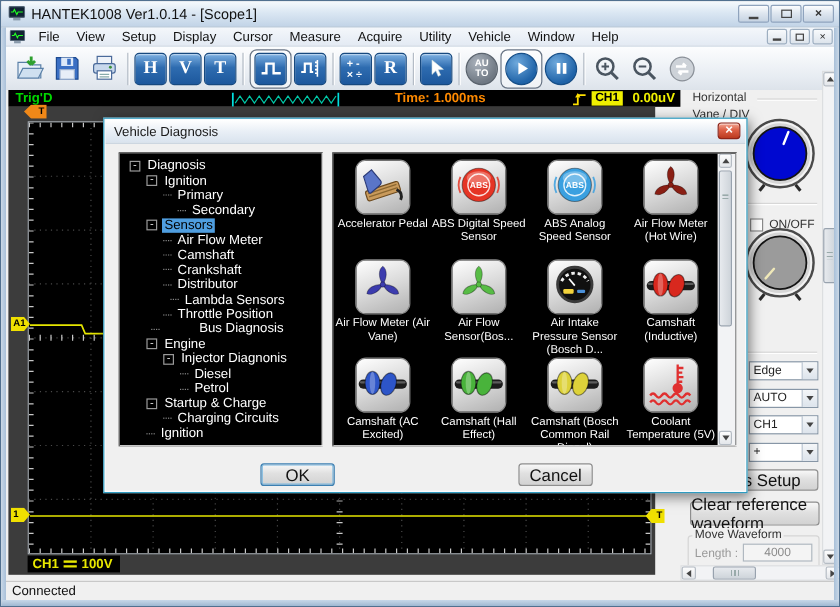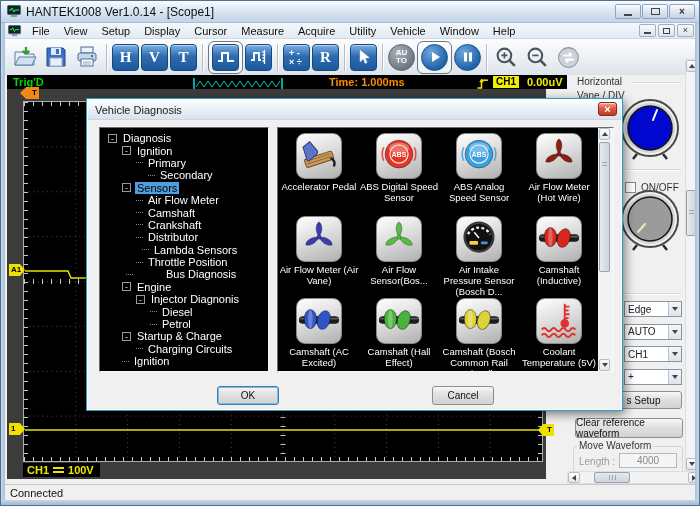--- a/index.html
+++ b/index.html
@@ -70,21 +70,21 @@
   .knob{position:absolute;cursor:pointer;}
   .rp-check{position:absolute;width:11px;height:11px;background:#fff;border:1px solid #8a8a8a;}
   .dd{position:absolute;left:55px;width:58px;height:16px;background:#fff;border:1px solid #8796a6;display:flex;align-items:center;font-size:10px;cursor:pointer;}
   .dd .val{padding-left:3px;}
   .dd .arr{margin-left:auto;width:13px;height:100%;border-left:1px solid #b8c4d0;background:linear-gradient(#f4f6f8,#dde4ec);display:flex;align-items:center;justify-content:center;}
   .tri-down{width:0;height:0;border-left:3.5px solid transparent;border-right:3.5px solid transparent;border-top:4px solid #444;}
   .tri-up{width:0;height:0;border-left:3.5px solid transparent;border-right:3.5px solid transparent;border-bottom:4px solid #444;}
   .tri-left{width:0;height:0;border-top:3.5px solid transparent;border-bottom:3.5px solid transparent;border-right:4px solid #444;}
   .tri-right{width:0;height:0;border-top:3.5px solid transparent;border-bottom:3.5px solid transparent;border-left:4px solid #444;}
   .btn{border:1px solid #8e8e8e;border-radius:3px;background:linear-gradient(#f8f8f8,#e0e0e0 45%,#d2d2d2);
-    font-size:10px;color:#111;display:flex;align-items:center;justify-content:center;cursor:pointer;}
+    font-size:14px;color:#111;display:flex;align-items:center;justify-content:center;cursor:pointer;}
   .setupbtn{position:absolute;left:36px;top:316px;width:77px;height:18px;}
   .clearbtn{position:absolute;left:6px;top:343px;width:108px;height:20px;}
   .movegroup{position:absolute;left:4px;top:371px;width:110px;height:34px;border:1px solid #d5d5d5;border-radius:3px;}
   .lenlbl{position:absolute;left:10px;top:381px;color:#9a9a9a;}
   .leninput{position:absolute;left:50px;top:378px;width:58px;height:15px;background:#f4f4f4;border:1px solid #b0b8c0;
     color:#8a8a8a;font-size:10px;text-align:center;line-height:13px;}
   
   .vscroll{position:absolute;left:684px;top:58px;width:13px;height:412px;background:#f2f3f5;border:1px solid #dcdee0;}
   .sbtn{position:absolute;left:0;width:11px;height:12px;background:linear-gradient(#fdfdfd,#e3e6ea);border:1px solid #b5bcc4;border-radius:2px;display:flex;align-items:center;justify-content:center;}
   .vthumb{position:absolute;left:0;top:130px;width:11px;height:46px;background:linear-gradient(90deg,#e7eaee,#ced4da);border:1px solid #98a2ae;border-radius:2px;}

